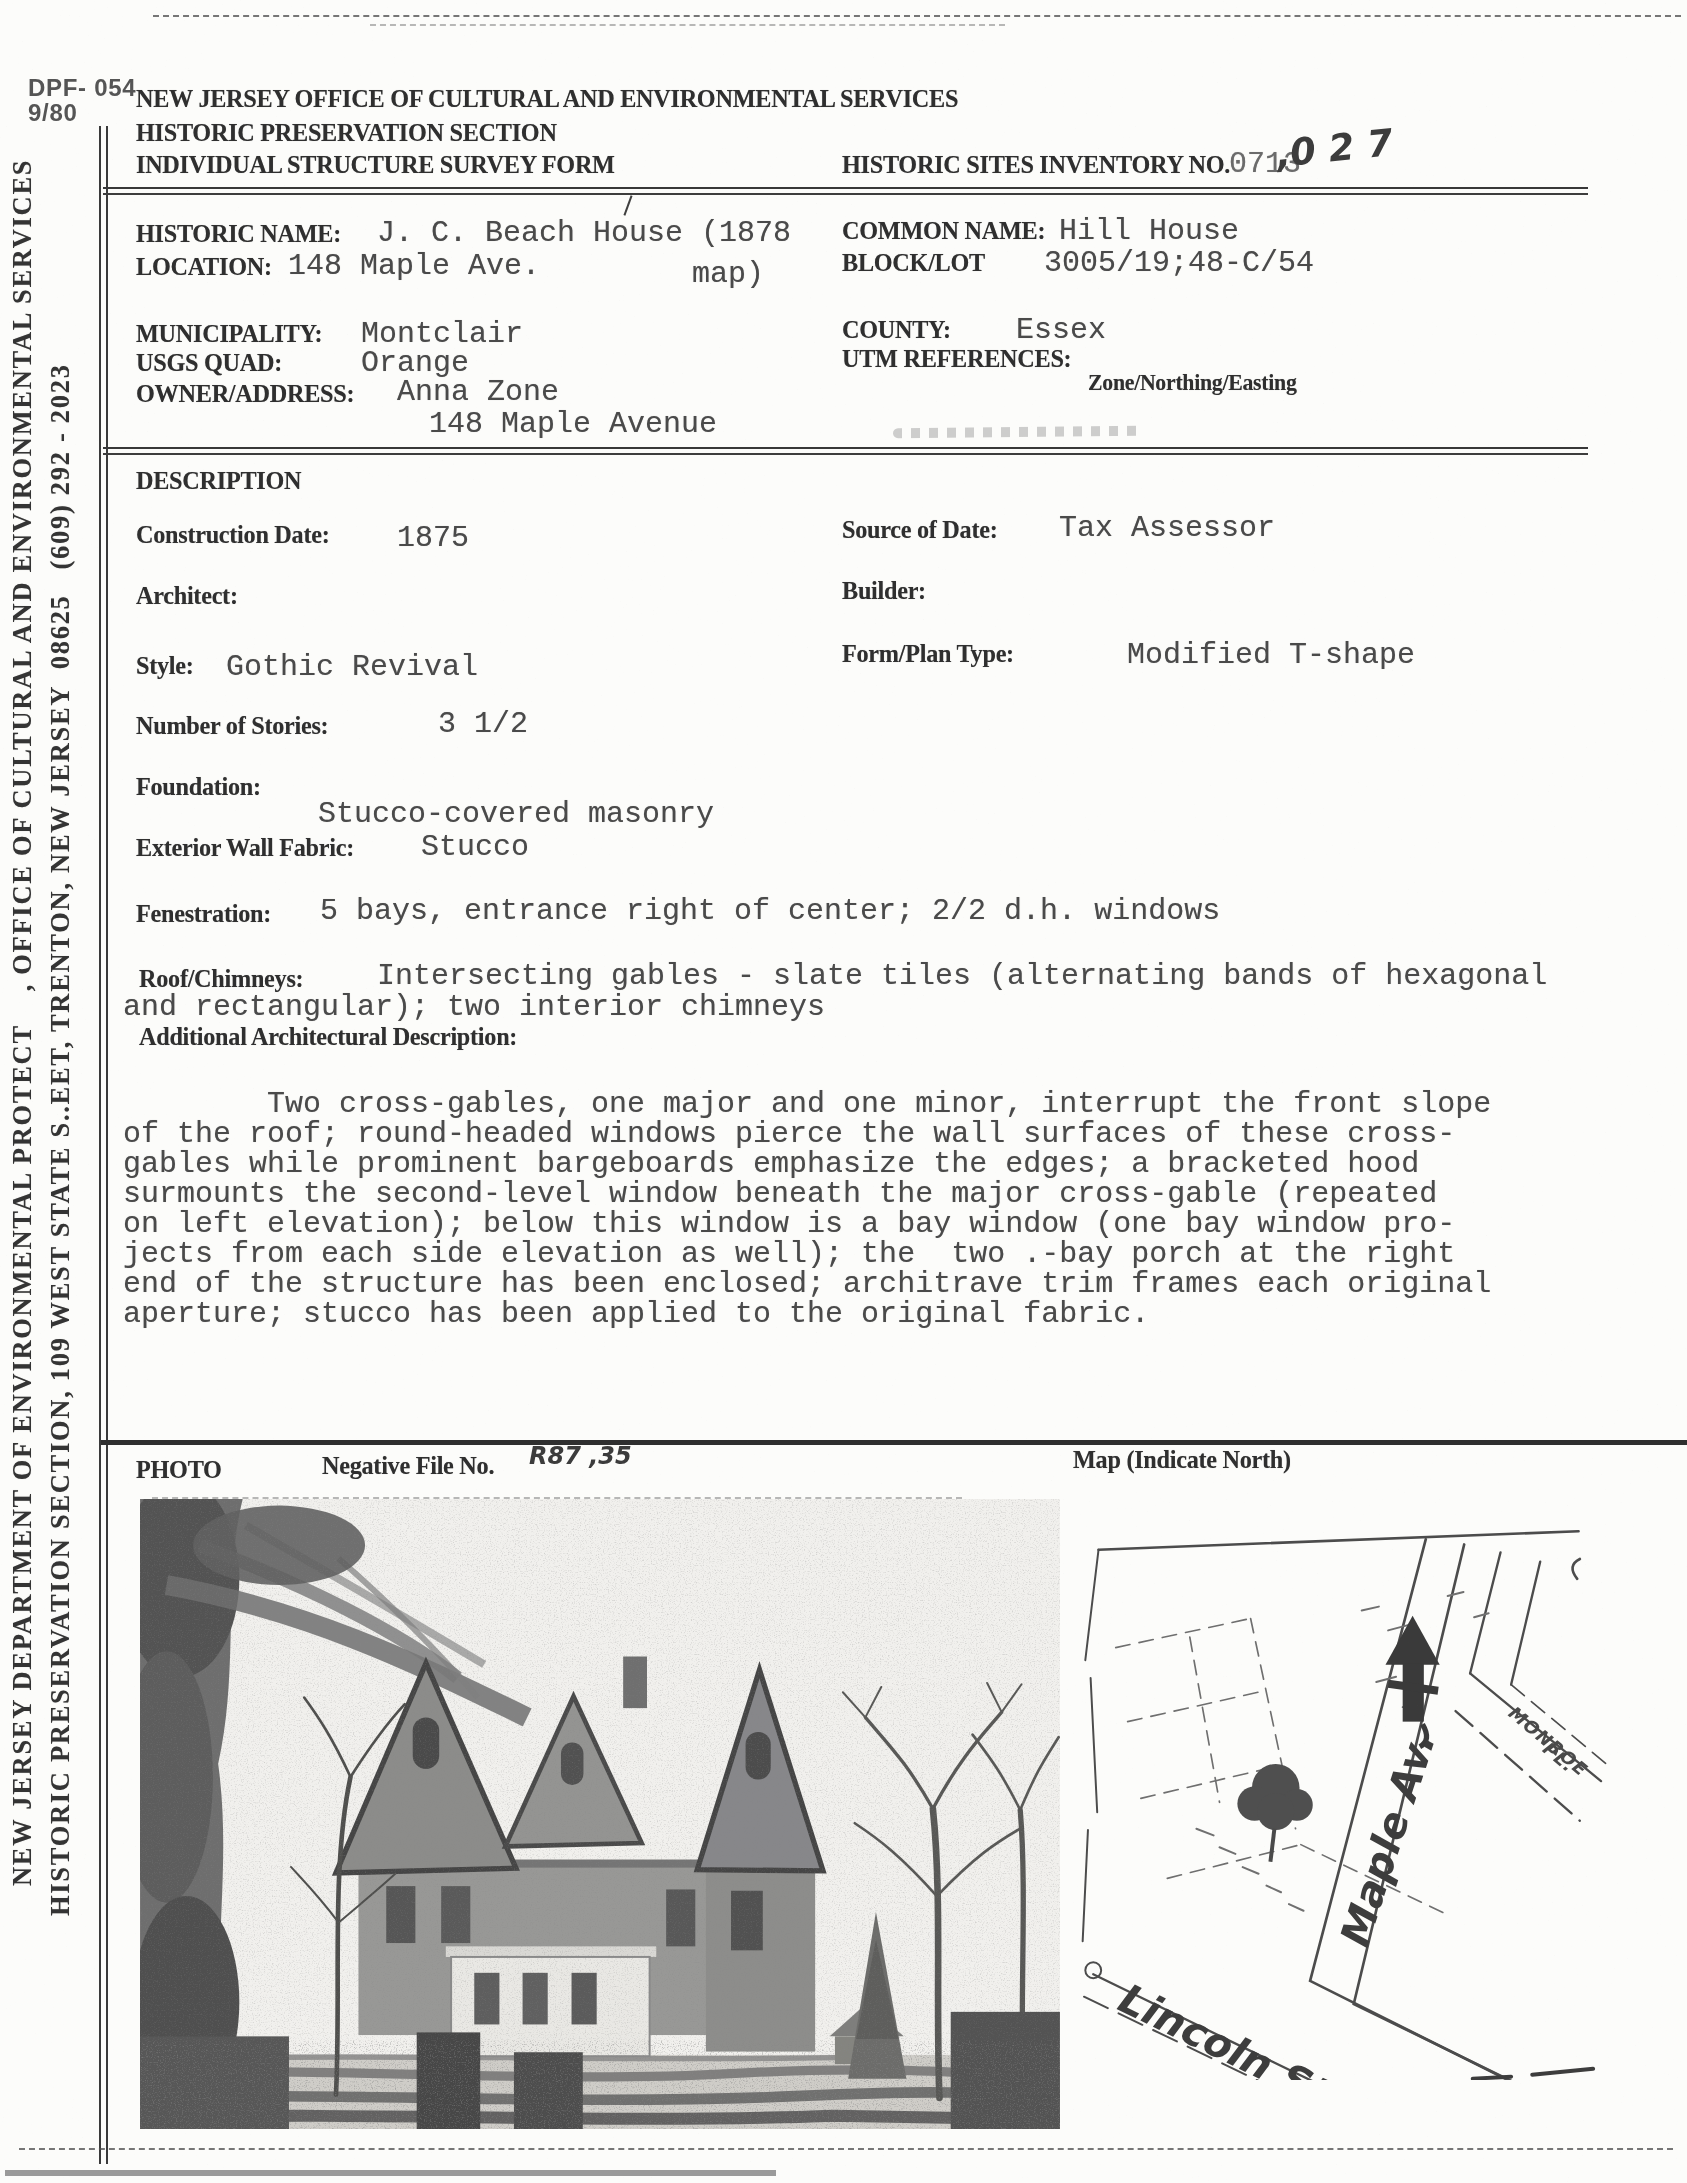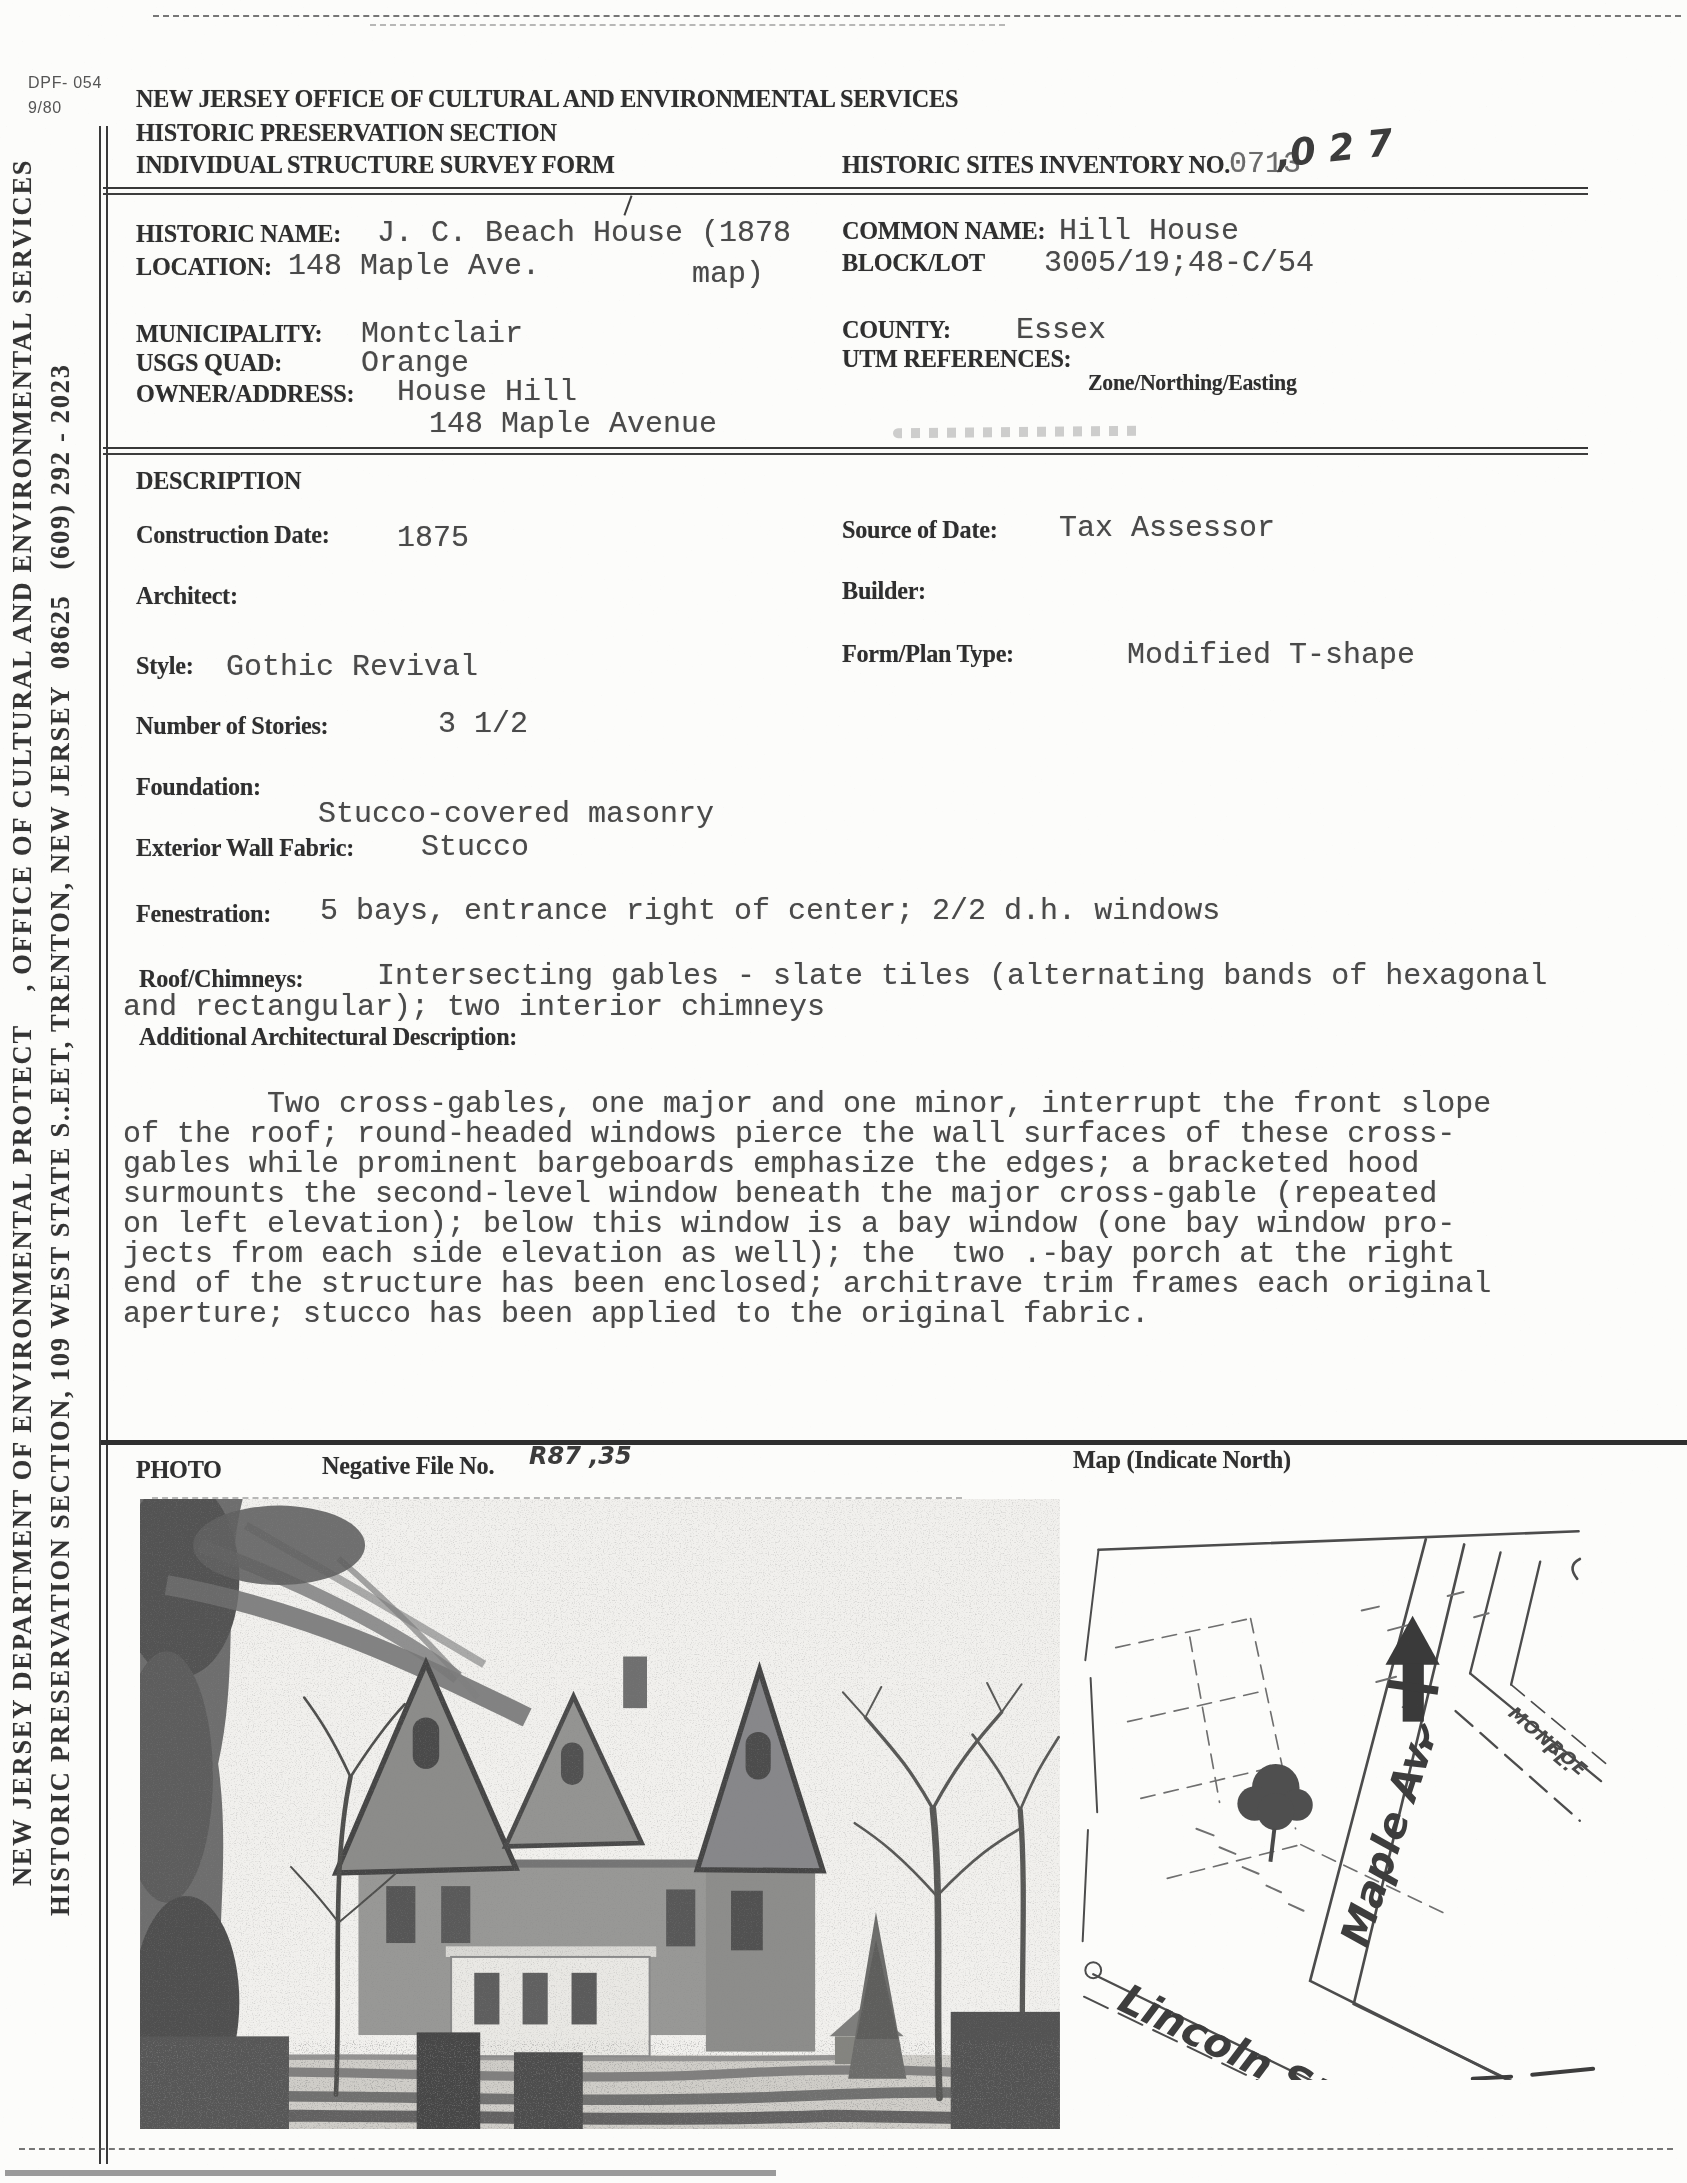--- a/index.html
+++ b/index.html
@@ -8,22 +8,22 @@
   .lbl{position:absolute;font-family:"Liberation Serif",serif;font-weight:700;color:#2f2f2f;
        font-size:25px;letter-spacing:-0.3px;white-space:nowrap;transform:scaleX(.97);
        transform-origin:left top;text-shadow:0 0 0.7px rgba(40,40,40,.4);}
   .lbl-sm{font-size:22.5px;}
   .typed{position:absolute;font-family:"Liberation Mono","DejaVu Sans Mono",monospace;
        color:#4a4a4a;font-size:30px;white-space:pre;text-shadow:0 0 0.7px rgba(70,70,70,.45);}
   .typed-faint{color:#6b6b6b;}
   .hand{position:absolute;font-family:"DejaVu Sans",sans-serif;font-style:italic;font-weight:700;
        color:#3c3c3c;white-space:pre;}
   .para{line-height:30px;}
-  .dpf{position:absolute;font-family:"Liberation Sans",sans-serif;font-weight:400;
-       color:#555;font-size:16px;letter-spacing:0.7px;white-space:pre;}
+  .dpf{position:absolute;font-family:"Liberation Sans",sans-serif;font-weight:700;
+       color:#555;font-size:24px;letter-spacing:0.7px;white-space:pre;}
   .vtext{position:absolute;writing-mode:vertical-rl;transform:rotate(180deg);
        font-family:"Liberation Serif",serif;font-weight:700;color:#343434;font-size:26.5px;
        letter-spacing:1.7px;white-space:pre;text-shadow:0 0 0.7px rgba(40,40,40,.35);}
   .rule-double{position:absolute;height:4px;border-top:2.6px solid #383838;border-bottom:2px solid #3d3d3d;}
   .rule-heavy{position:absolute;height:4.6px;background:#2f2f2f;}
   .vborder{position:absolute;width:4.6px;border-left:2.6px solid #3a3a3a;border-right:2px solid #3a3a3a;}
   .dashline{position:absolute;border-top:2.6px dashed #4a4a4a;opacity:.75;}
   .dashline2{position:absolute;border-top:2px dashed #8a8a8a;opacity:.6;}
   .smudge{position:absolute;height:10px;border-radius:5.3px;opacity:.5;transform:rotate(-.6deg);
        background:repeating-linear-gradient(90deg,#9e9e9e 0 9.3px,transparent 9.3px 18px);}
@@ -78,21 +78,21 @@
   <div class="typed" style="left:361px;top:317px;">Montclair</div>
   <div class="lbl" style="left:842px;top:316px;">COUNTY:</div>
   <div class="typed" style="left:1016px;top:313px;">Essex</div>
 
   <div class="lbl" style="left:136px;top:349px;">USGS QUAD:</div>
   <div class="typed" style="left:361px;top:346px;">Orange</div>
   <div class="lbl" style="left:842px;top:345px;">UTM REFERENCES:</div>
   <div class="lbl lbl-sm" style="left:1088px;top:370px;">Zone/Northing/Easting</div>
 
   <div class="lbl" style="left:136px;top:380px;">OWNER/ADDRESS:</div>
-  <div class="typed" style="left:397px;top:375px;">House Hill</div>
+  <div class="typed" style="left:397px;top:375px;">Anna Zone</div>
   <div class="typed" style="left:429px;top:407px;">148 Maple Avenue</div>
 
   <div class="smudge noclick" style="left:893px;top:427px;width:251px;"></div>
 
   <div class="lbl" style="left:136px;top:467px;">DESCRIPTION</div>
 
   <div class="lbl" style="left:136px;top:521px;">Construction Date:</div>
   <div class="typed" style="left:397px;top:521px;">1875</div>
   <div class="lbl" style="left:842px;top:516px;">Source of Date:</div>
   <div class="typed" style="left:1059px;top:511px;">Tax Assessor</div>

